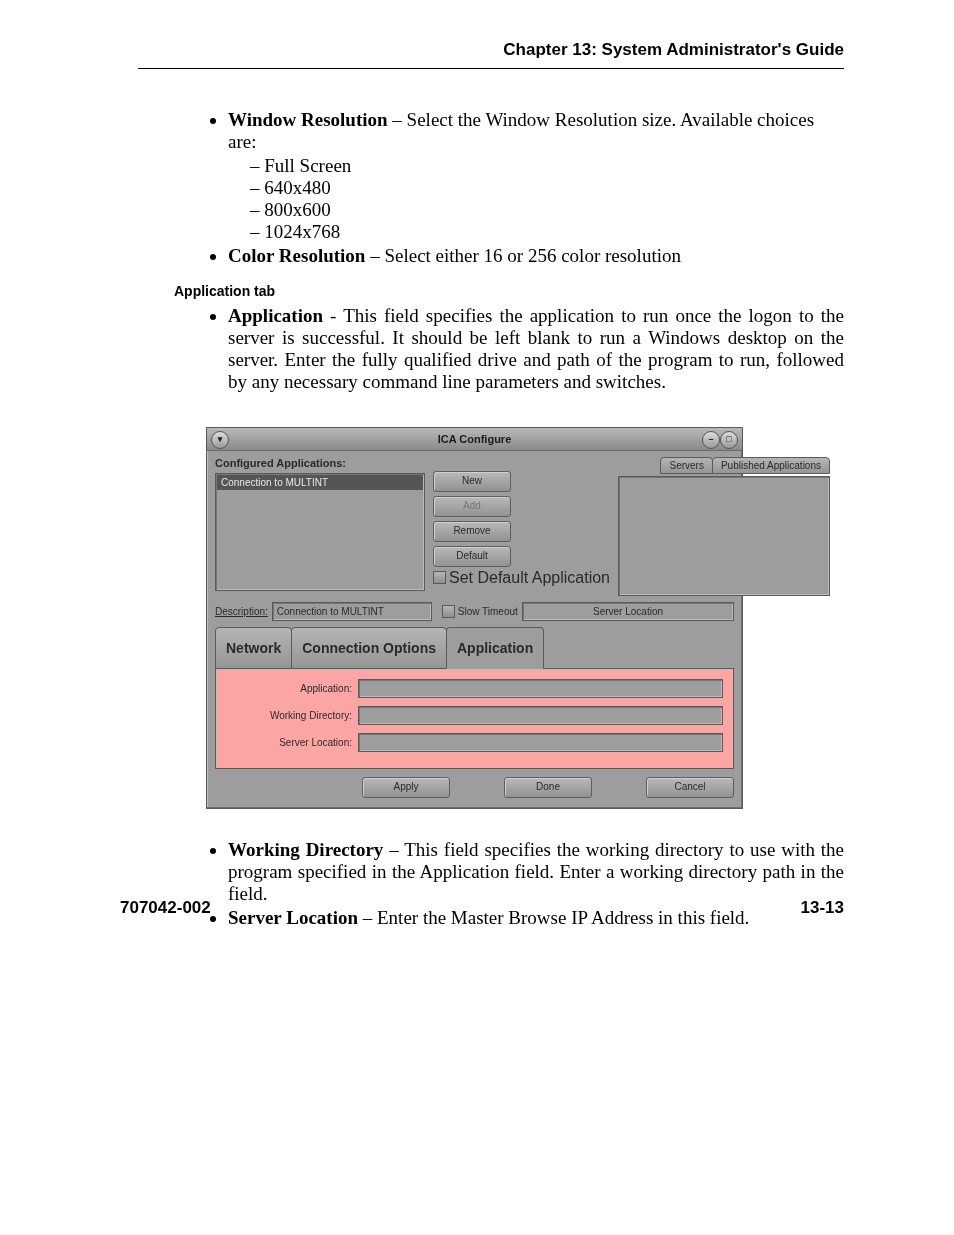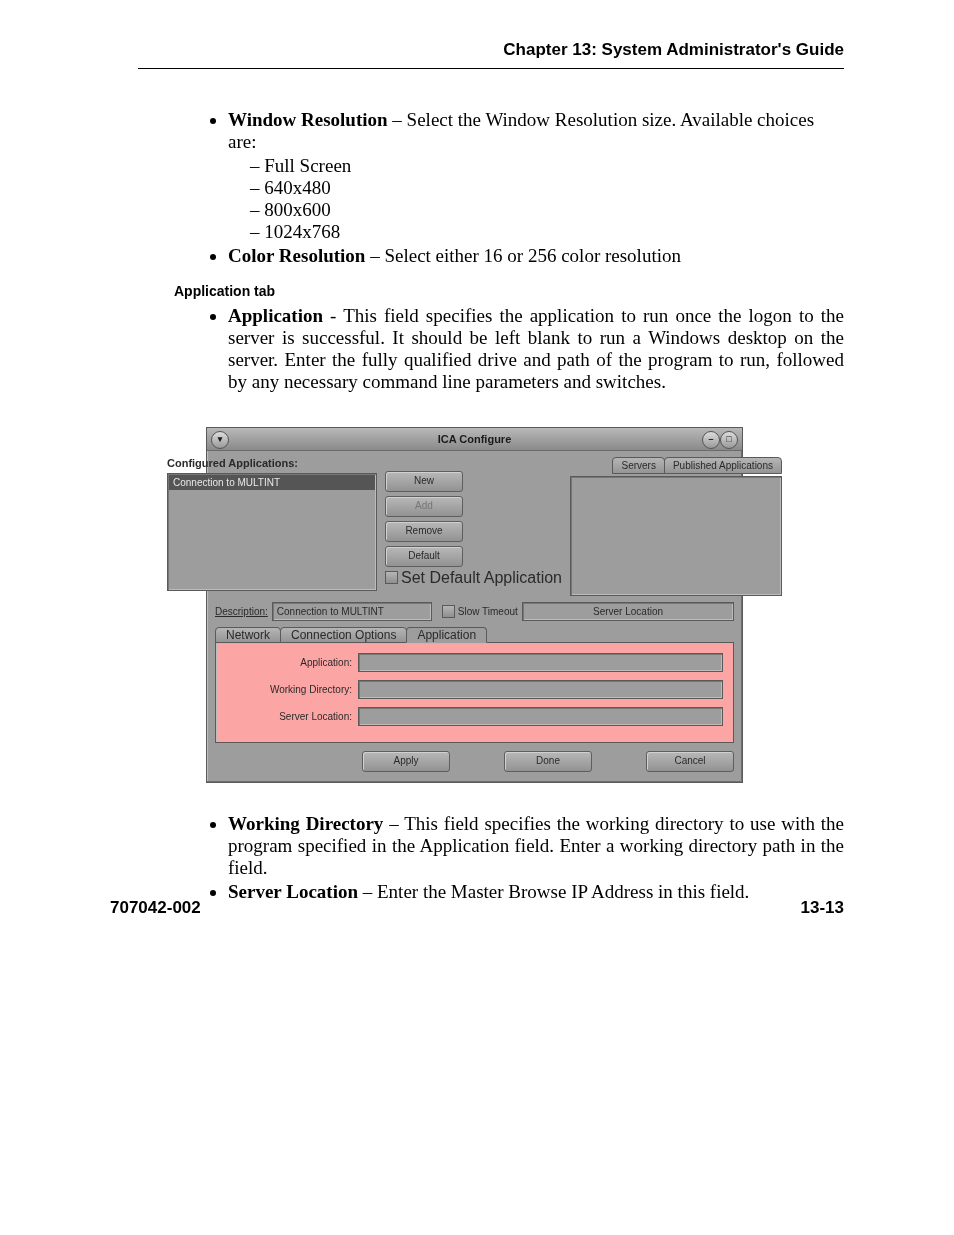--- a/index.html
+++ b/index.html
@@ -99,21 +99,20 @@
   .titlebar .sys.left { left: 4px; }
   .titlebar .sys.r1 { right: 22px; }
   .titlebar .sys.r2 { right: 4px; }
   .win-body {
     padding: 6px 8px 4px 8px;
   }
   .toprow {
     display: flex;
     align-items: flex-start;
     margin-bottom: 6px;
-    justify-content: center;
   }
   .label-col {
     font-weight: bold;
     font-size: 11px;
     margin-bottom: 4px;
   }
   .winbutton {
     display: block;
     width: 76px;
     height: 19px;
@@ -200,27 +199,28 @@
     box-shadow: inset 1px 1px 0 #777, inset -1px -1px 0 #bcbcbc;
     font-size: 10px;
     text-align: center;
     line-height: 17px;
   }
   .innertab-row {
     display: flex;
     margin-top: 2px;
   }
   .innertab {
-    padding: 0 10px;
+    padding: 12px 10px;
     border: 1px solid #5a5a5a;
     background: linear-gradient(#b5b5b5, #959595);
     border-top-left-radius: 4px;
     border-top-right-radius: 4px;
-    font-size: 12px;
+    font-size: 14px;
     margin-right: -1px;
+    font-weight: bold;
   }
   .innertab.active {
     background: #9d9d9d;
     border-bottom: 1px solid #9d9d9d;
     position: relative;
     z-index: 2;
   }
   .tabpanel {
     border: 1px solid #5a5a5a;
     padding: 10px 10px 8px 10px;
@@ -244,21 +244,21 @@
     display: flex;
     justify-content: flex-end;
     gap: 54px;
     padding: 8px 0 6px 0;
   }
   .dlg-buttons .winbutton { width: 86px; margin: 0; }
 
   .footer {
     position: absolute;
     bottom: 40px;
-    left: 110px;
+    left: 120px;
     right: 110px;
     display: flex;
     justify-content: space-between;
     font-family: Arial, Helvetica, sans-serif;
     font-weight: bold;
     font-size: 17px;
   }
 </style>
 </head>
 <body>

